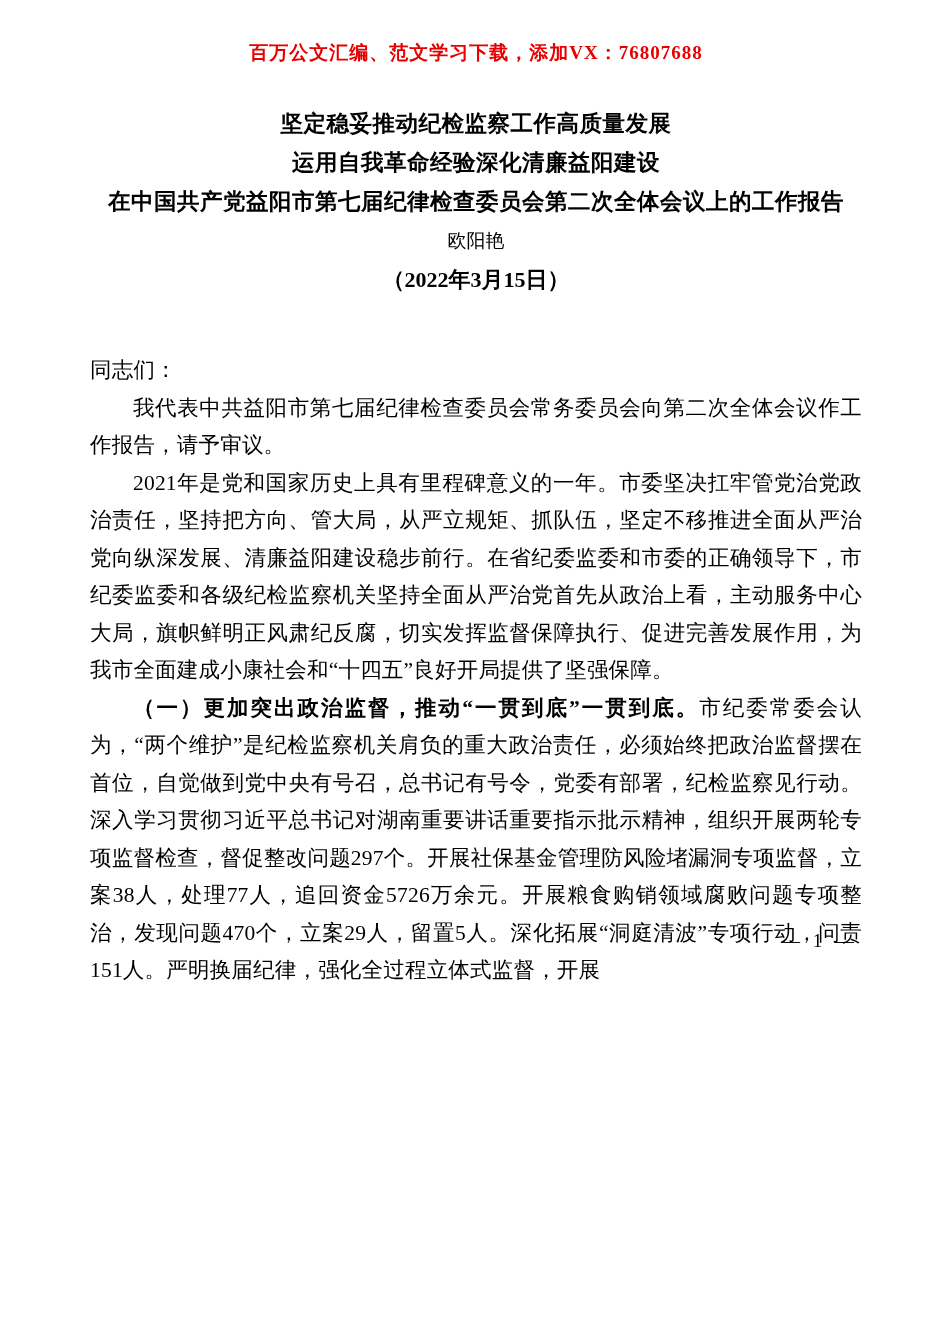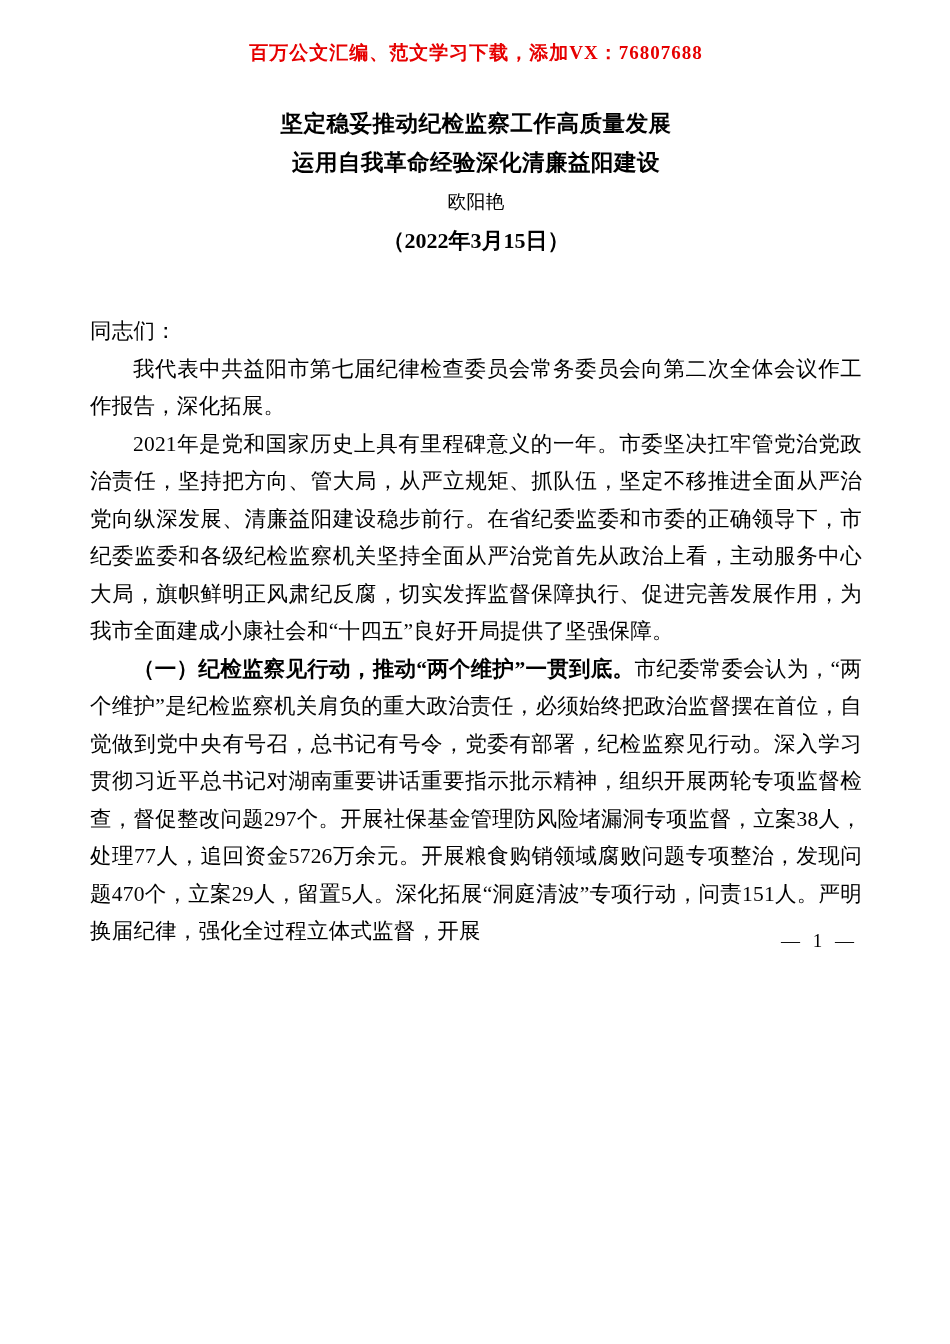--- a/index.html
+++ b/index.html
@@ -65,26 +65,27 @@
 </head>
 <body>
 
 <div class="page">
 
   <div class="notice">百万公文汇编、范文学习下载，添加VX：76807688</div>
 
   <div class="title-block">
     <div class="title-line">坚定稳妥推动纪检监察工作高质量发展</div>
     <div class="title-line">运用自我革命经验深化清廉益阳建设</div>
+    <div class="title-line">在中国共产党益阳市第七届纪律检查委员会第二次全体会议上的工作报告</div>
     <div class="author-line">欧阳艳</div>
     <div class="date-line">（2022年3月15日）</div>
   </div>
 
   <div class="body-text">
     <p class="salutation">同志们：</p>
-    <p class="para">我代表中共益阳市第七届纪律检查委员会常务委员会向第二次全体会议作工作报告，深化拓展。</p>
+    <p class="para">我代表中共益阳市第七届纪律检查委员会常务委员会向第二次全体会议作工作报告，请予审议。</p>
     <p class="para">2021年是党和国家历史上具有里程碑意义的一年。市委坚决扛牢管党治党政治责任，坚持把方向、管大局，从严立规矩、抓队伍，坚定不移推进全面从严治党向纵深发展、清廉益阳建设稳步前行。在省纪委监委和市委的正确领导下，市纪委监委和各级纪检监察机关坚持全面从严治党首先从政治上看，主动服务中心大局，旗帜鲜明正风肃纪反腐，切实发挥监督保障执行、促进完善发展作用，为我市全面建成小康社会和“十四五”良好开局提供了坚强保障。</p>
-    <p class="para"><span class="bold-lead">（一）纪检监察见行动，推动“两个维护”一贯到底。</span><span>市纪委常委会认为，“两个维护”是纪检监察机关肩负的重大政治责任，必须始终把政治监督摆在首位，自觉做到党中央有号召，总书记有号令，党委有部署，纪检监察见行动。深入学习贯彻习近平总书记对湖南重要讲话重要指示批示精神，组织开展两轮专项监督检查，督促整改问题297个。开展社保基金管理防风险堵漏洞专项监督，立案38人，处理77人，追回资金5726万余元。开展粮食购销领域腐败问题专项整治，发现问题470个，立案29人，留置5人。深化拓展“洞庭清波”专项行动，问责151人。严明换届纪律，强化全过程立体式监督，开展</span></p>
+    <p class="para"><span class="bold-lead">（一）更加突出政治监督，推动“一贯到底”一贯到底。</span><span>市纪委常委会认为，“两个维护”是纪检监察机关肩负的重大政治责任，必须始终把政治监督摆在首位，自觉做到党中央有号召，总书记有号令，党委有部署，纪检监察见行动。深入学习贯彻习近平总书记对湖南重要讲话重要指示批示精神，组织开展两轮专项监督检查，督促整改问题297个。开展社保基金管理防风险堵漏洞专项监督，立案38人，处理77人，追回资金5726万余元。开展粮食购销领域腐败问题专项整治，发现问题470个，立案29人，留置5人。深化拓展“洞庭清波”专项行动，问责151人。严明换届纪律，强化全过程立体式监督，开展</span></p>
   </div>
 
   <div class="page-number">— 1 —</div>
 
 </div>
 
 </body></html>

